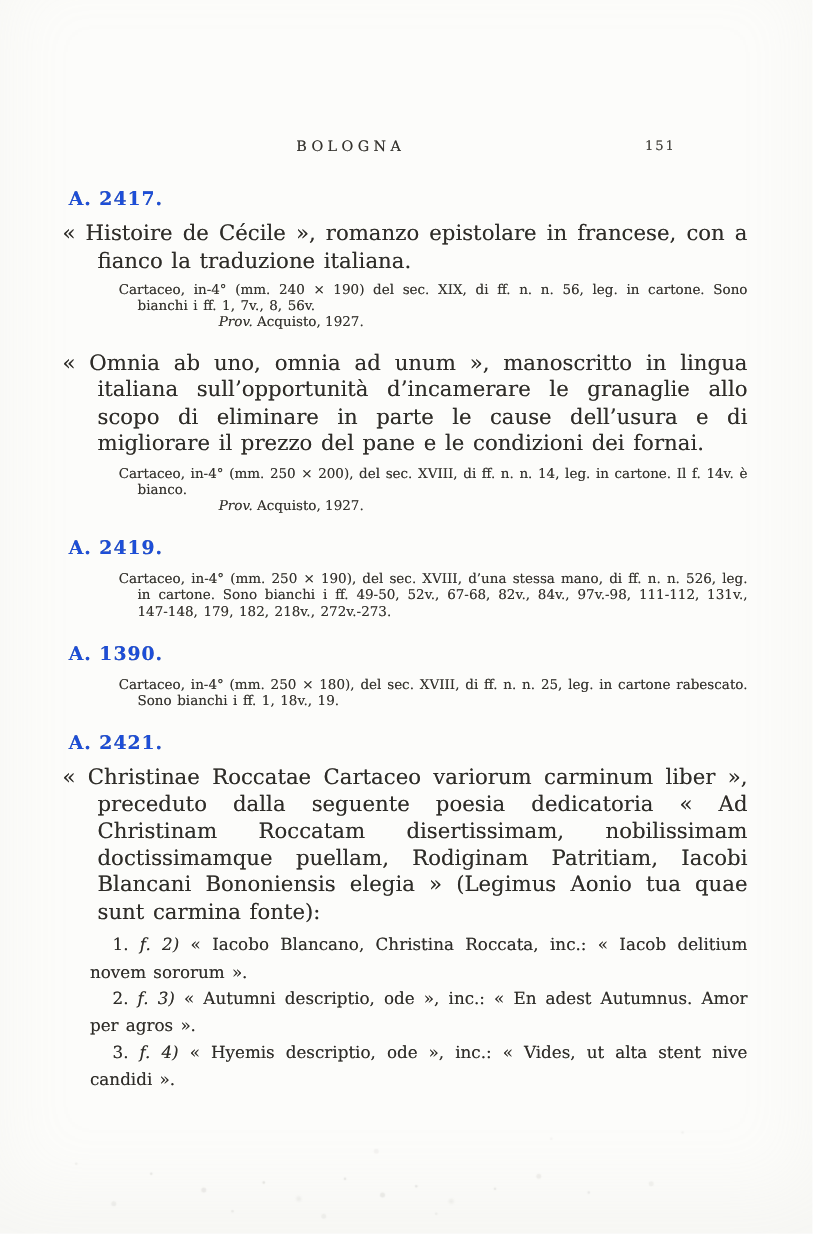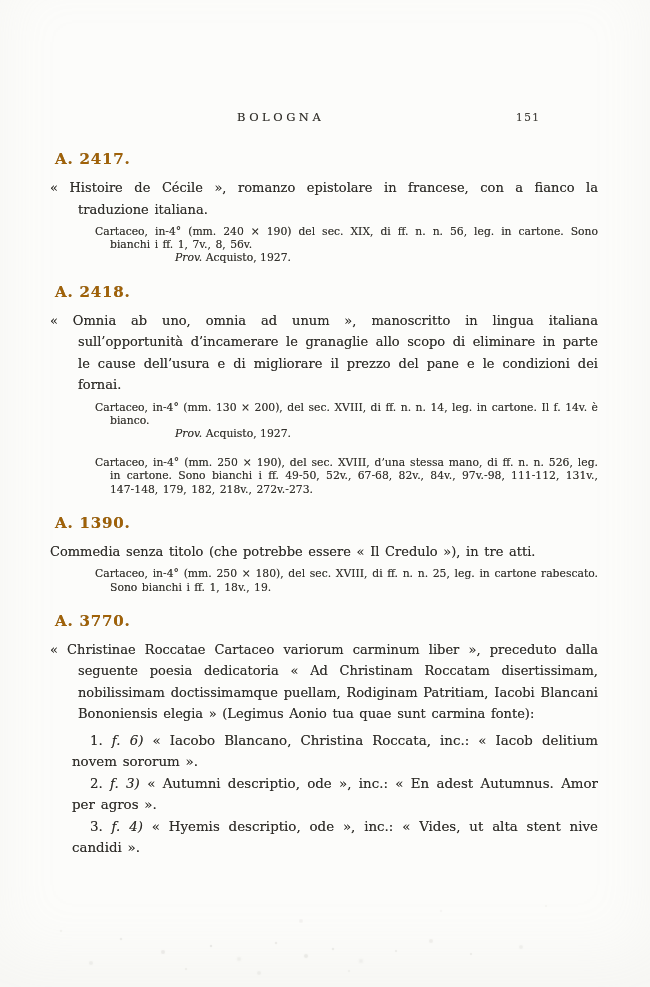--- a/index.html
+++ b/index.html
@@ -39,24 +39,24 @@
     color: #45433d;
   }
   .entries { margin-top: 26px; }
   .entry { margin-bottom: 16px; }
   .entry-number {
     font-weight: bold;
     font-size: 15px;
     line-height: 18px;
     letter-spacing: 0.8px;
     margin: 18px 0 9px 5px;
-    color: #a16207;
+    color: #1d4ed8;
   }
   .desc {
-    font-size: 13px;
+    font-size: 17px;
     line-height: 21.5px;
     text-align: justify;
     padding-left: 28px;
     text-indent: -28px;
     margin-bottom: 5px;
     word-spacing: 1.5px;
   }
   .item {
     font-size: 13.4px;
     line-height: 21.5px;
@@ -127,41 +127,40 @@
     <div class="entries">
         <section class="entry">
           <div class="entry-number">A. 2417.</div>
           <p class="desc">« Histoire de Cécile », romanzo epistolare in francese, con a fianco la traduzione italiana.</p>
           <div class="note">
             <p class="note-text">Cartaceo, in-4° (mm. 240 × 190) del sec. XIX, di ff. n. n. 56, leg. in cartone. Sono bianchi i ff. 1, 7v., 8, 56v.</p>
             <p class="prov"><span class="prov-label">Prov.</span> <span class="prov-text">Acquisto, 1927.</span></p>
           </div>
         </section>
         <section class="entry">
-          <div class="entry-number">A. 2418.</div>
           <p class="desc">« Omnia ab uno, omnia ad unum », manoscritto in lingua italiana sull’opportunità d’incamerare le granaglie allo scopo di eliminare in parte le cause dell’usura e di migliorare il prezzo del pane e le condizioni dei fornai.</p>
           <div class="note">
-            <p class="note-text">Cartaceo, in-4° (mm. 130 × 200), del sec. XVIII, di ff. n. n. 14, leg. in cartone. Il f. 14v. è bianco.</p>
+            <p class="note-text">Cartaceo, in-4° (mm. 250 × 200), del sec. XVIII, di ff. n. n. 14, leg. in cartone. Il f. 14v. è bianco.</p>
             <p class="prov"><span class="prov-label">Prov.</span> <span class="prov-text">Acquisto, 1927.</span></p>
           </div>
         </section>
         <section class="entry">
+          <div class="entry-number">A. 2419.</div>
           <div class="note">
             <p class="note-text">Cartaceo, in-4° (mm. 250 × 190), del sec. XVIII, d’una stessa mano, di ff. n. n. 526, leg. in cartone. Sono bianchi i ff. 49-50, 52v., 67-68, 82v., 84v., 97v.-98, 111-112, 131v., 147-148, 179, 182, 218v., 272v.-273.</p>
           </div>
         </section>
         <section class="entry">
           <div class="entry-number">A. 1390.</div>
-          <p class="desc">Commedia senza titolo (che potrebbe essere « Il Credulo »), in tre atti.</p>
           <div class="note">
             <p class="note-text">Cartaceo, in-4° (mm. 250 × 180), del sec. XVIII, di ff. n. n. 25, leg. in cartone rabescato. Sono bianchi i ff. 1, 18v., 19.</p>
           </div>
         </section>
         <section class="entry">
-          <div class="entry-number">A. 3770.</div>
+          <div class="entry-number">A. 2421.</div>
           <p class="desc">« Christinae Roccatae Cartaceo variorum carminum liber », preceduto dalla seguente poesia dedicatoria « Ad Christinam Roccatam disertissimam, nobilissimam doctissimamque puellam, Rodiginam Patritiam, Iacobi Blancani Bononiensis elegia » (Legimus Aonio tua quae sunt carmina fonte):</p>
-          <p class="item"><span class="item-num">1.</span> <span class="item-folio">f. 6)</span> <span class="item-text">« Iacobo Blancano, Christina Roccata, inc.: « Iacob delitium novem sororum ».</span></p>
+          <p class="item"><span class="item-num">1.</span> <span class="item-folio">f. 2)</span> <span class="item-text">« Iacobo Blancano, Christina Roccata, inc.: « Iacob delitium novem sororum ».</span></p>
           <p class="item"><span class="item-num">2.</span> <span class="item-folio">f. 3)</span> <span class="item-text">« Autumni descriptio, ode », inc.: « En adest Autumnus. Amor per agros ».</span></p>
           <p class="item"><span class="item-num">3.</span> <span class="item-folio">f. 4)</span> <span class="item-text">« Hyemis descriptio, ode », inc.: « Vides, ut alta stent nive candidi ».</span></p>
         </section>
       </div>
   </div>
 </div>
 
 </body></html>

